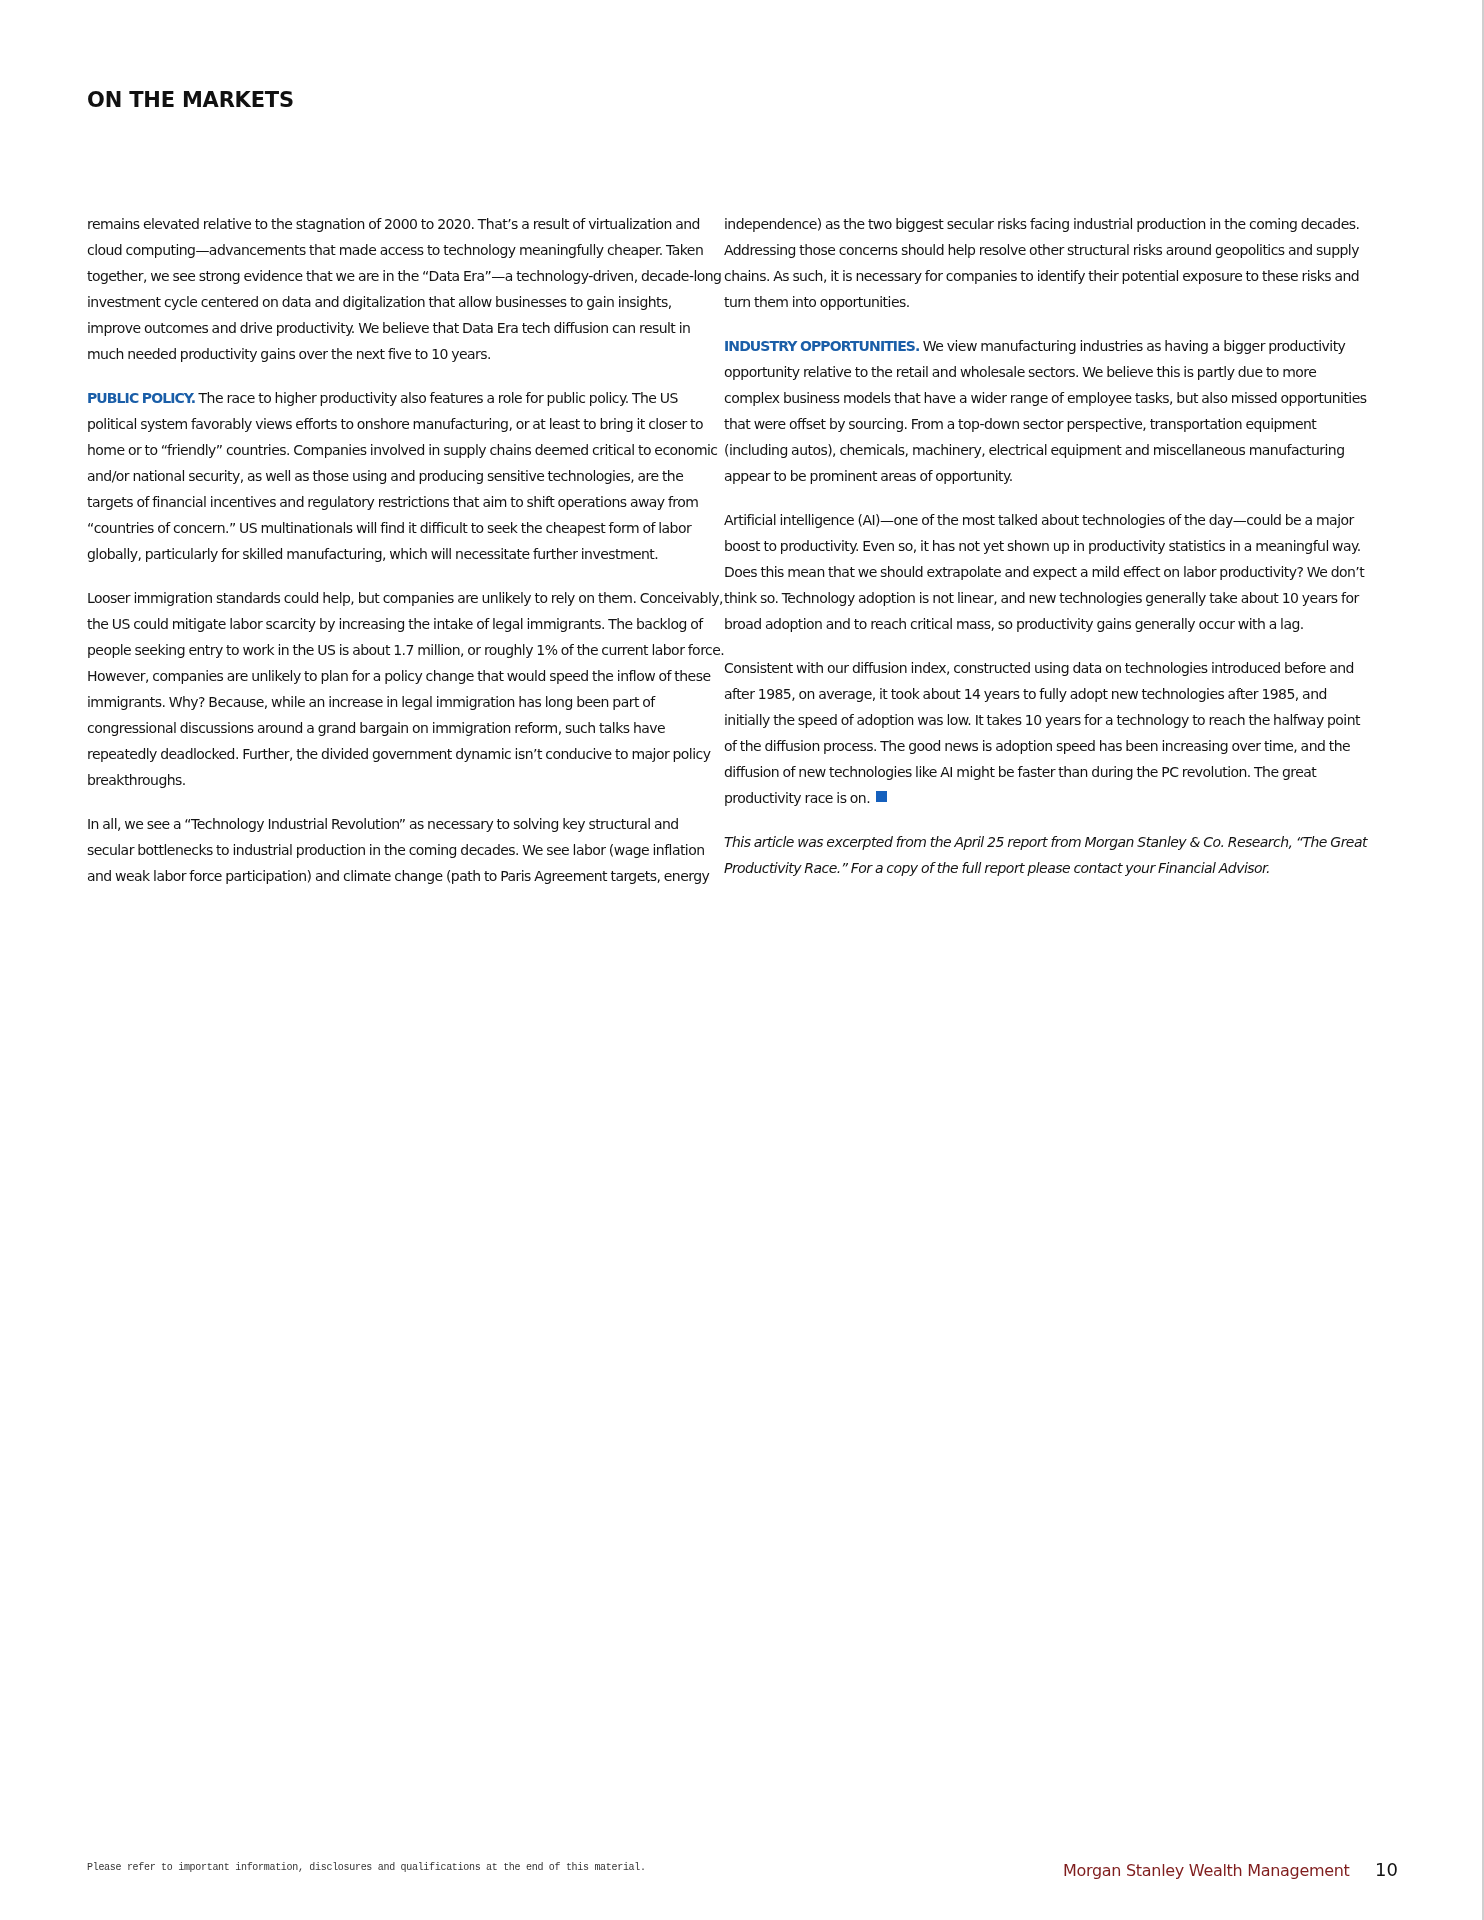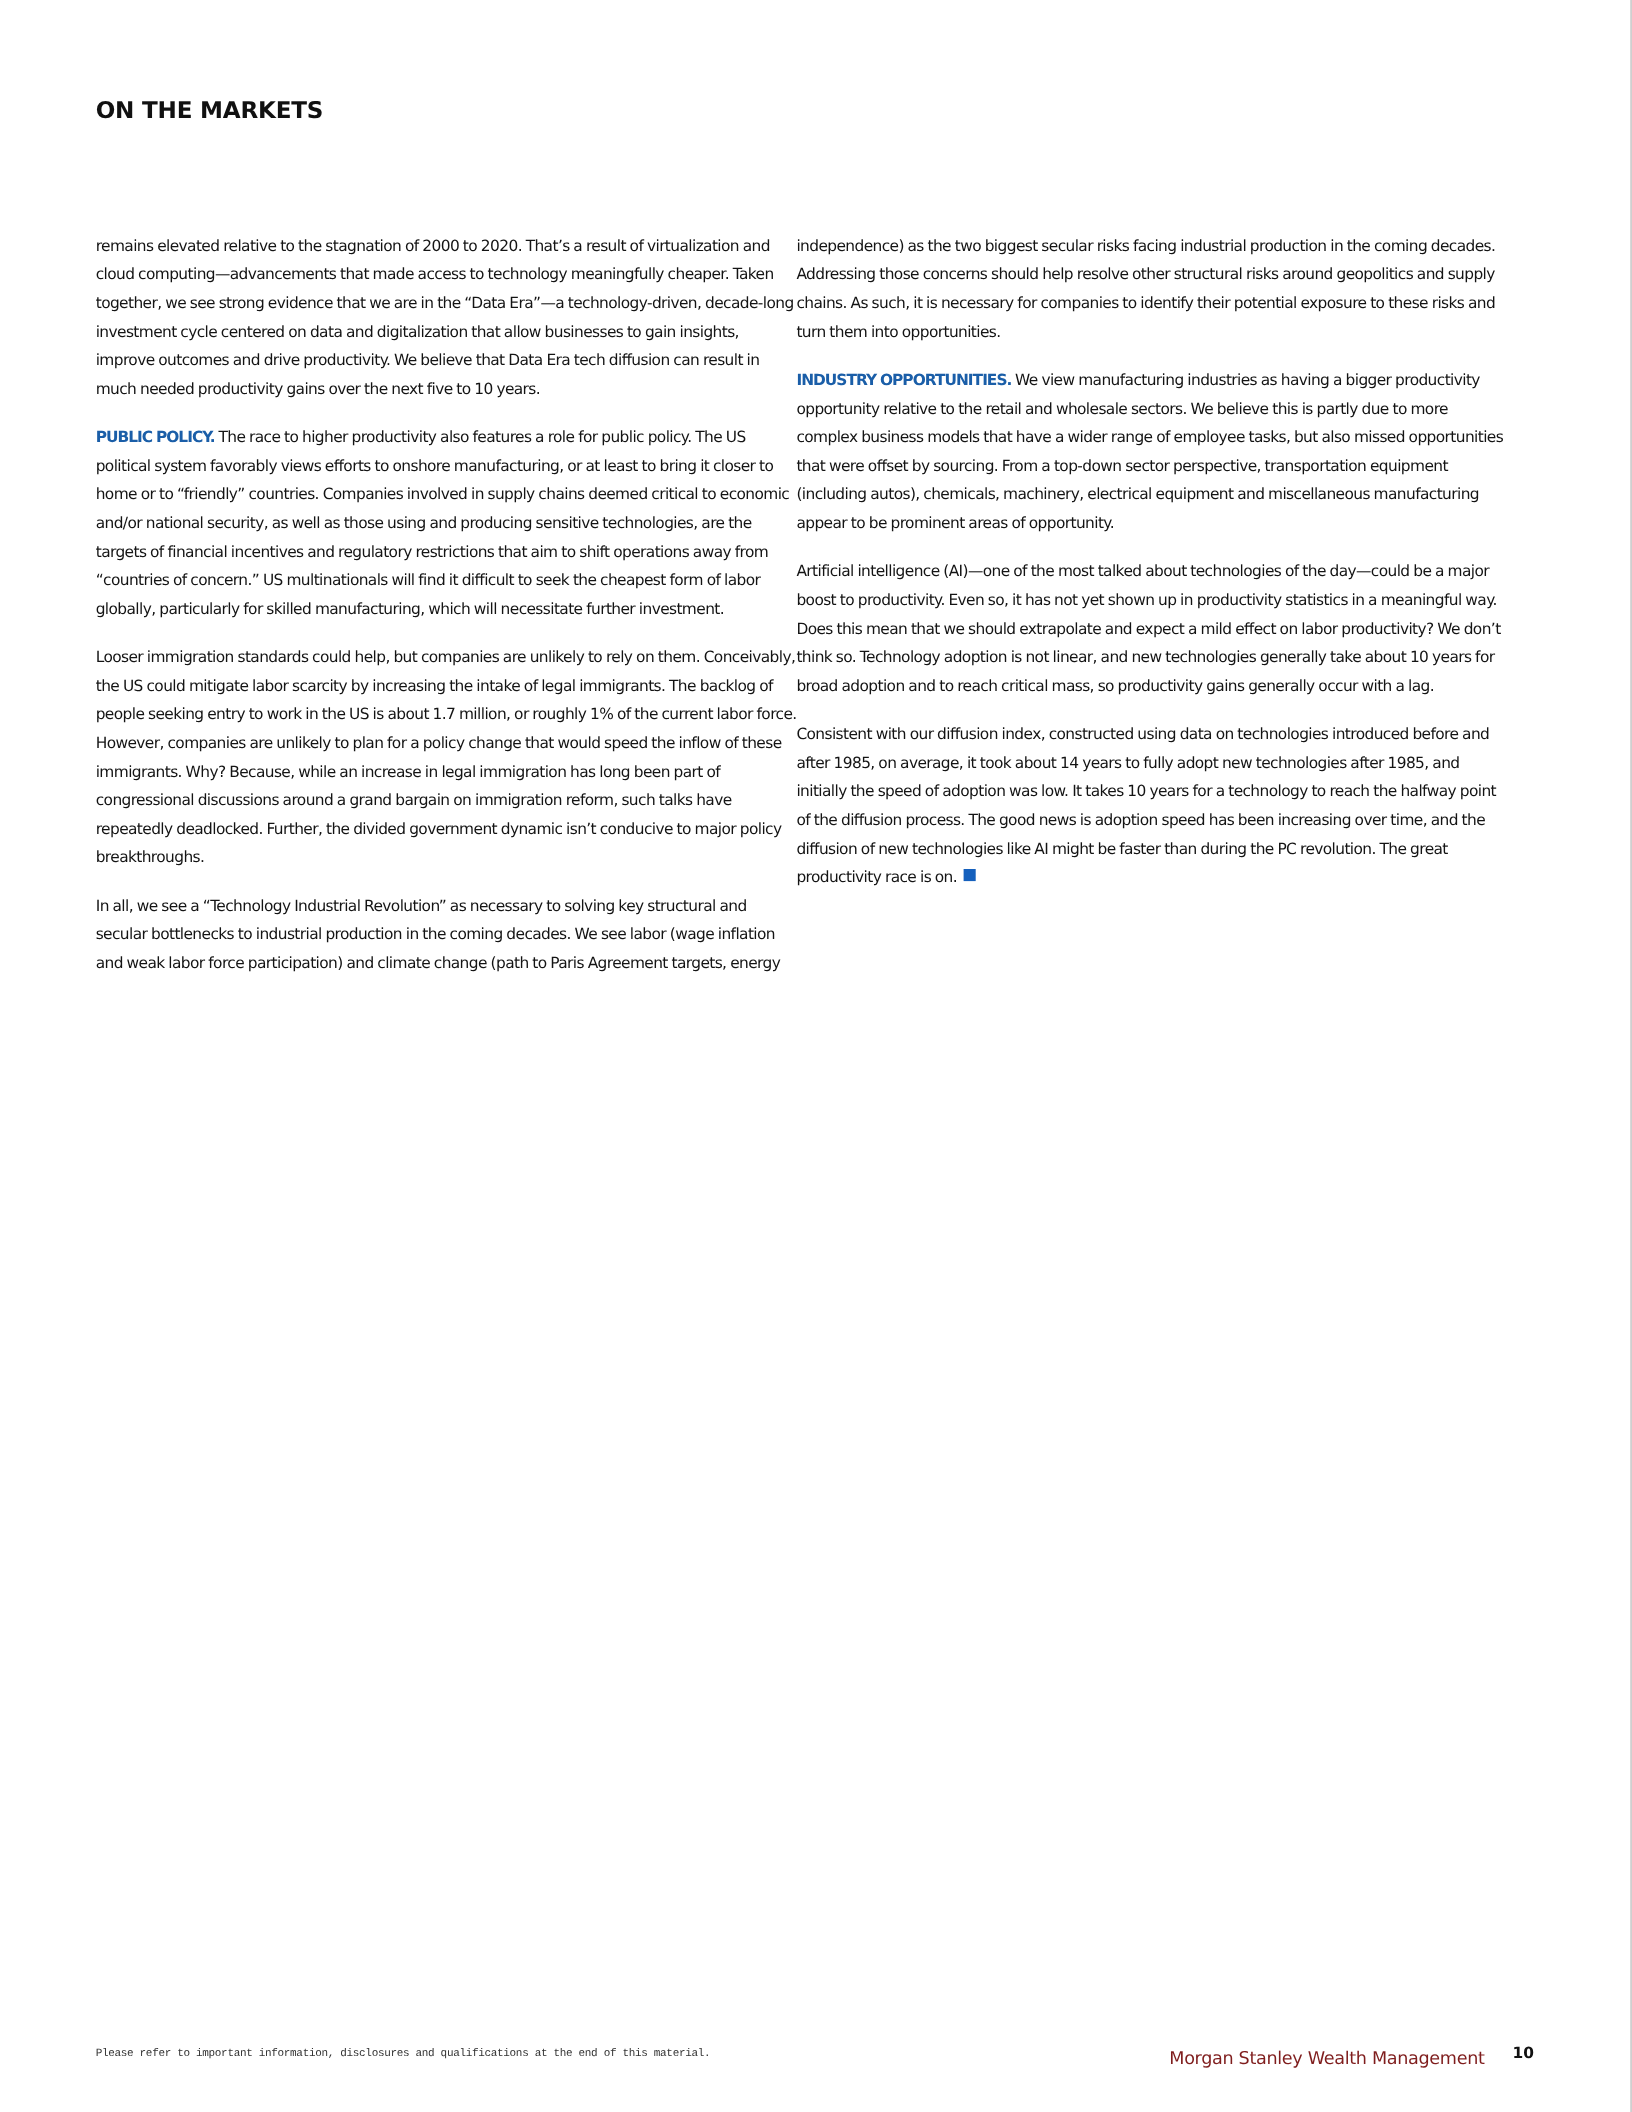--- a/index.html
+++ b/index.html
@@ -83,22 +83,22 @@
       font-family: "DejaVu Sans", sans-serif;
       font-size: 16px;
       letter-spacing: -0.3px;
       color: #7f1d1d;
     }
     .page-number {
       position: absolute;
       left: 1375px;
       top: 1859px;
       font-family: "DejaVu Sans", sans-serif;
-      font-weight: bold;
-      font-size: 14px;
+      font-weight: normal;
+      font-size: 18px;
       color: #111111;
     }
   </style>
 </head>
 <body>
 
 <div class="right-edge"></div>
 
 <h2 class="section-label">ON THE MARKETS</h2>
 
@@ -123,17 +123,20 @@
   </p>
   <p>
     <span class="run-in">INDUSTRY OPPORTUNITIES.</span><span> We view manufacturing industries as having a bigger productivity opportunity relative to the retail and wholesale sectors. We believe this is partly due to more complex business models that have a wider range of employee tasks, but also missed opportunities that were offset by sourcing. From a top-down sector perspective, transportation equipment (including autos), chemicals, machinery, electrical equipment and miscellaneous manufacturing appear to be prominent areas of opportunity.</span>
   </p>
   <p>
     <span>Artificial intelligence (AI)—one of the most talked about technologies of the day—could be a major boost to productivity. Even so, it has not yet shown up in productivity statistics in a meaningful way. Does this mean that we should extrapolate and expect a mild effect on labor productivity? We don’t think so. Technology adoption is not linear, and new technologies generally take about 10 years for broad adoption and to reach critical mass, so productivity gains generally occur with a lag.</span>
   </p>
   <p>
     <span>Consistent with our diffusion index, constructed using data on technologies introduced before and after 1985, on average, it took about 14 years to fully adopt new technologies after 1985, and initially the speed of adoption was low. It takes 10 years for a technology to reach the halfway point of the diffusion process. The good news is adoption speed has been increasing over time, and the diffusion of new technologies like AI might be faster than during the PC revolution. The great productivity race is on.</span><span class="end-mark"></span>
   </p>
+  <p class="credit">
+    <span>This article was excerpted from the April 25 report from Morgan Stanley &amp; Co. Research, “The Great Productivity Race.” For a copy of the full report please contact your Financial Advisor.</span>
+  </p>
 </div>
 
 <div class="footer-note">Please refer to important information, disclosures and qualifications at the end of this material.</div>
 <div class="footer-brand">Morgan Stanley Wealth Management</div>
 <div class="page-number">10</div>
 
 </body></html>

